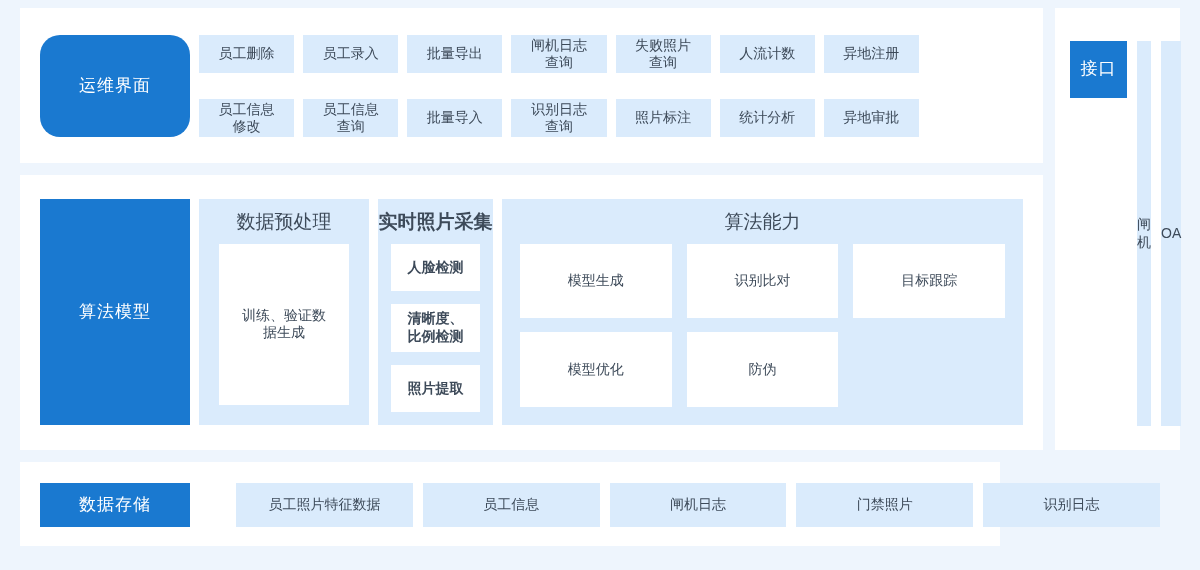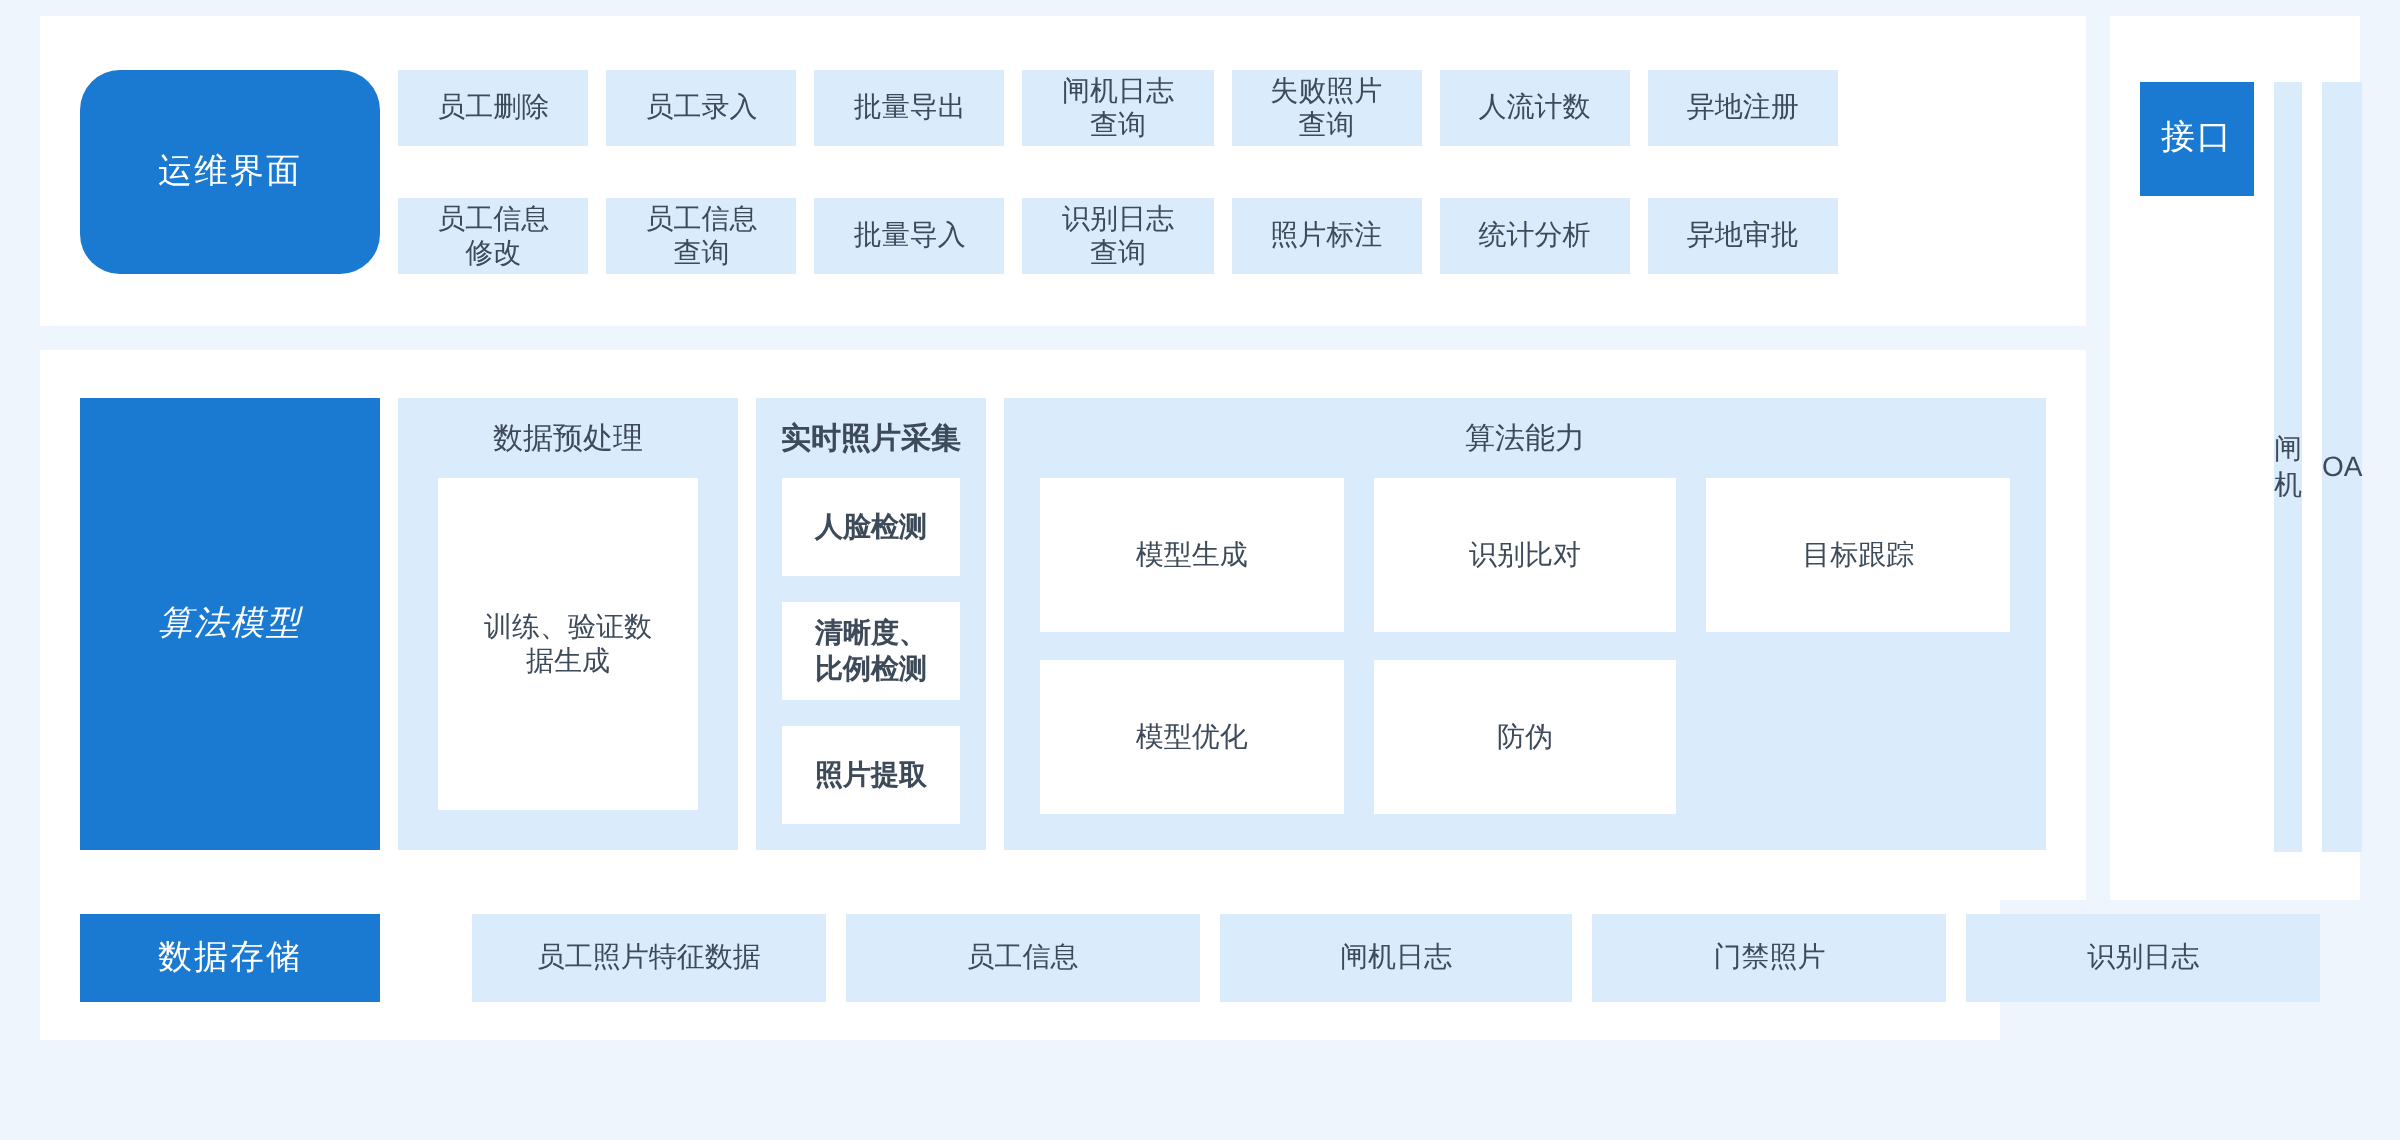--- a/index.html
+++ b/index.html
@@ -27,21 +27,21 @@
     font-size: 14px; line-height: 1.25; text-align: center;
   }
   .wt-box {
     background: #ffffff;
     color: #3d4a59;
     display: flex; align-items: center; justify-content: center;
     font-size: 14px; line-height: 1.25; text-align: center;
   }
   .panel { background: #daebfc; display: flex; flex-direction: column; }
   .panel-title {
-    color: #3d4a59; font-size: 15px; text-align: center;
+    color: #3d4a59; font-size: 19px; text-align: center;
     padding: 12px 0 10px 0; line-height: 1.2;
   }
 
   
   #card-ops { left: 20px; top: 8px; width: 1023px; height: 155px; }
   #ops-inner {
     position: absolute; left: 20px; top: 27px;
     width: 983px; height: 102px;
     display: flex; gap: 9px;
   }
@@ -54,21 +54,21 @@
     gap: 26px 9px;
   }
 
   
   #card-algo { left: 20px; top: 175px; width: 1023px; height: 275px; }
   #algo-inner {
     position: absolute; left: 20px; top: 24px;
     width: 983px; height: 226px;
     display: flex; gap: 9px;
   }
-  #algo-label { width: 150px; flex: 0 0 150px; font-style: italic; }
+  #algo-label { width: 150px; flex: 0 0 150px; }
   #panel-pre { width: 170px; flex: 0 0 170px; }
   #panel-pre .pre-body { flex: 1 1 auto; margin: 0 20px 20px 20px; }
   #panel-cap { width: 115px; flex: 0 0 115px; font-weight: bold; }
   #panel-cap .cap-list {
     flex: 1 1 auto; display: flex; flex-direction: column;
     gap: 13px; margin: 0 13px 13px 13px;
   }
   #panel-cap .cap-list .wt-box { flex: 1 1 0; }
   #panel-abi { flex: 1 1 auto; }
   #panel-abi .abi-grid {
@@ -83,21 +83,21 @@
   #card-iface { left: 1055px; top: 8px; width: 125px; height: 442px; }
   #iface-inner {
     position: absolute; left: 15px; top: 33px;
     width: 95px; height: 385px;
     display: flex; flex-direction: row; gap: 10px;
   }
   #iface-label { height: 57px; flex: 0 0 57px; }
   #iface-inner .lt-box { flex: 1 1 0; }
 
   
-  #card-store { left: 20px; top: 436px; width: 980px; height: 84px; }
+  #card-store { left: 20px; top: 462px; width: 980px; height: 84px; }
   #store-inner {
     position: absolute; left: 20px; top: 21px;
     width: 1120px; height: 44px;
     display: flex; gap: 10px;
   }
   #store-label { width: 150px; flex: 0 0 150px; font-size: 17px; }
   #store-grid {
     flex: 1 1 auto;
     display: grid; grid-template-columns: repeat(5, 1fr);
     gap: 10px;

